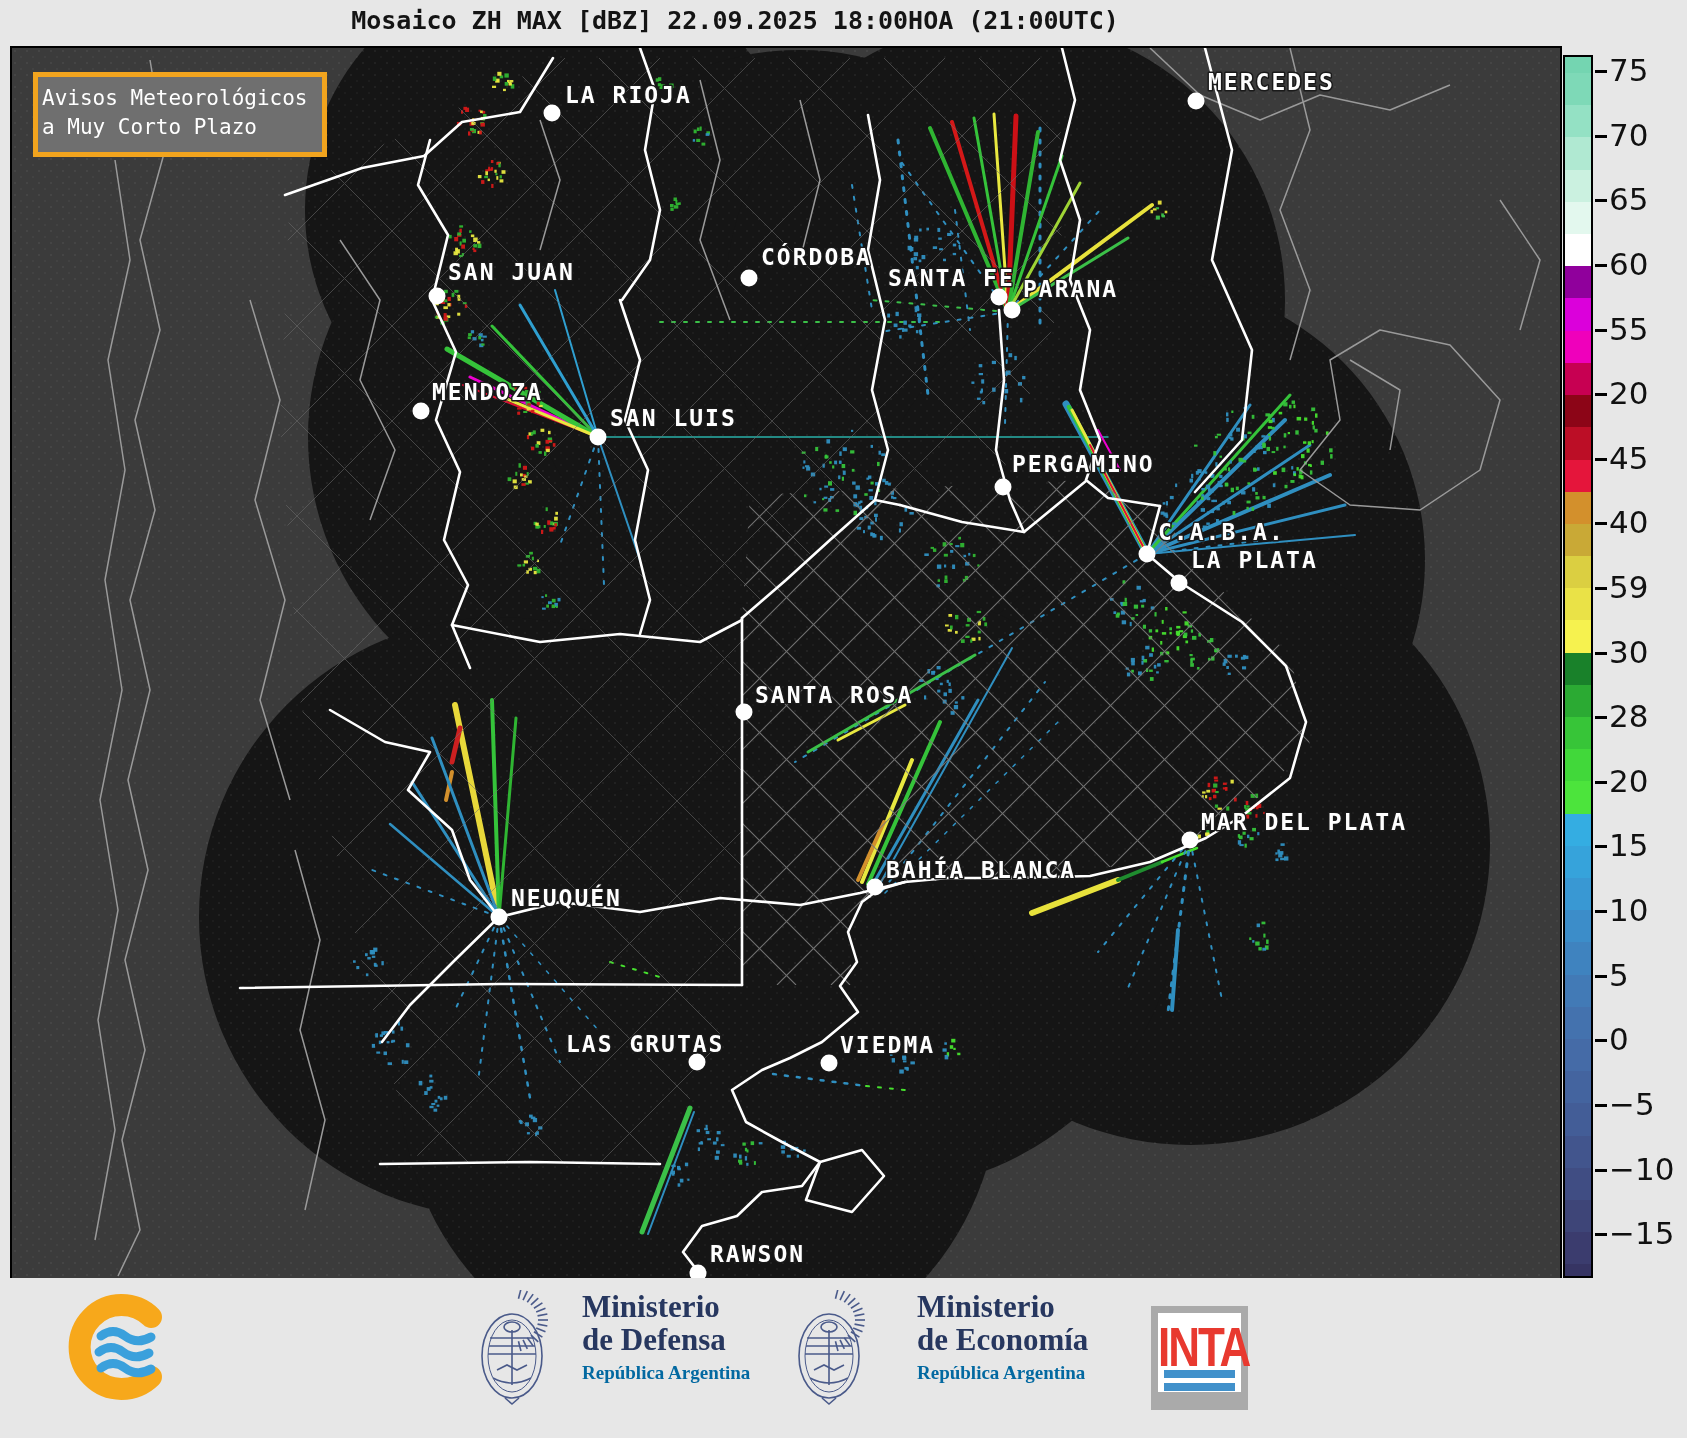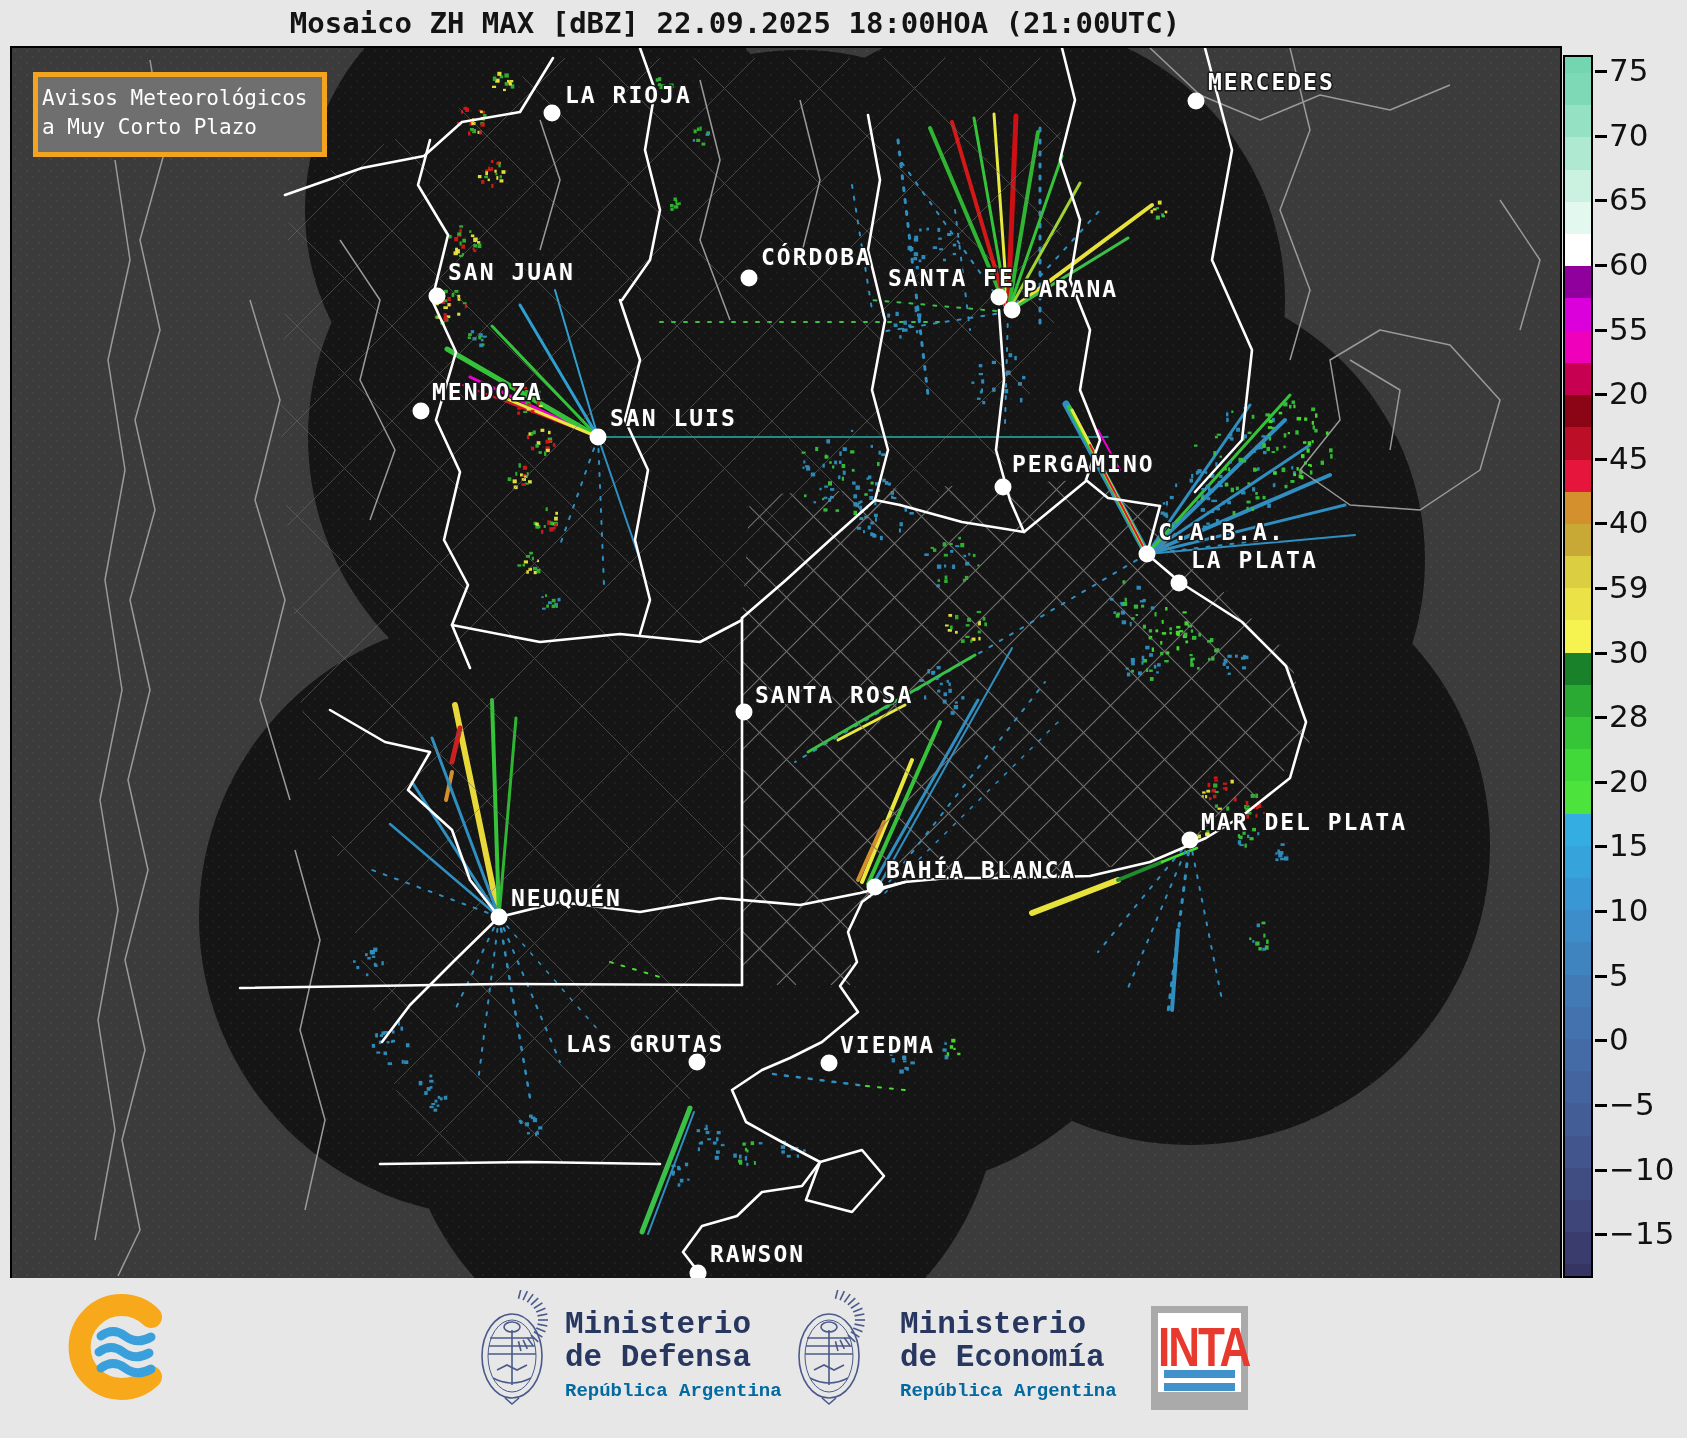--- a/index.html
+++ b/index.html
@@ -2,21 +2,21 @@
 <html><head>
 <meta charset="utf-8">
 <style>
   html,body{margin:0;padding:0;}
   body{
     width:1687px;height:1438px;position:relative;overflow:hidden;
     background:#e7e7e7;font-family:"DejaVu Sans",sans-serif;
   }
   .page-title{
     position:absolute;left:0;top:6px;width:1470px;text-align:center;
-    font-family:"DejaVu Sans Mono",monospace;font-size:29px;font-weight:bold;
+    font-family:"DejaVu Sans Mono",monospace;font-size:25px;font-weight:bold;
     color:#141414;letter-spacing:0px;
   }
   .map-wrap{
     position:absolute;left:10px;top:46px;width:1548px;height:1230px;
     border:2px solid #000;background:#3b3b3b;
   }
   .map-wrap svg{position:absolute;left:0;top:0;}
   .warning-box{
     position:absolute;left:21px;top:24px;z-index:5;
     background:#6f6f6f;border:5px solid #F2A41E;
@@ -40,22 +40,23 @@
   .footer{position:absolute;left:0;top:1278px;width:1687px;height:160px;background:#e7e7e7;}
   .smn-logo{position:absolute;left:63px;top:14px;}
   .smn-text{
     position:absolute;left:180px;top:20px;color:#3b3b3b;
     font-family:"Liberation Sans",sans-serif;
   }
   .smn-text .l{font-size:27px;font-weight:bold;line-height:30px;letter-spacing:0.5px;}
   .smn-text .s{font-size:18px;font-weight:bold;letter-spacing:1.5px;margin-top:3px;}
   .crest{position:absolute;top:12px;}
   .ministry-text{
-    position:absolute;top:30px;color:#27375f;
-    font-family:Liberation Mono, monospace;
+    position:absolute;top:12px;color:#27375f;
+    font-family:Liberation Serif, serif;
+    margin-left:17px;
   }
   .ministry-text .t{font-size:31px;font-weight:bold;line-height:33px;}
   .ministry-text .sub{font-size:19px;font-weight:bold;margin-top:6px;color:#0369a1;}
   .inta-box{
     position:absolute;left:1151px;top:28px;width:97px;height:104px;
     background:#aaaaaa;padding:0;box-sizing:border-box;
   }
   .inta-inner{
     position:absolute;left:7px;top:7px;right:7px;bottom:18px;background:#ffffff;
     text-align:center;

